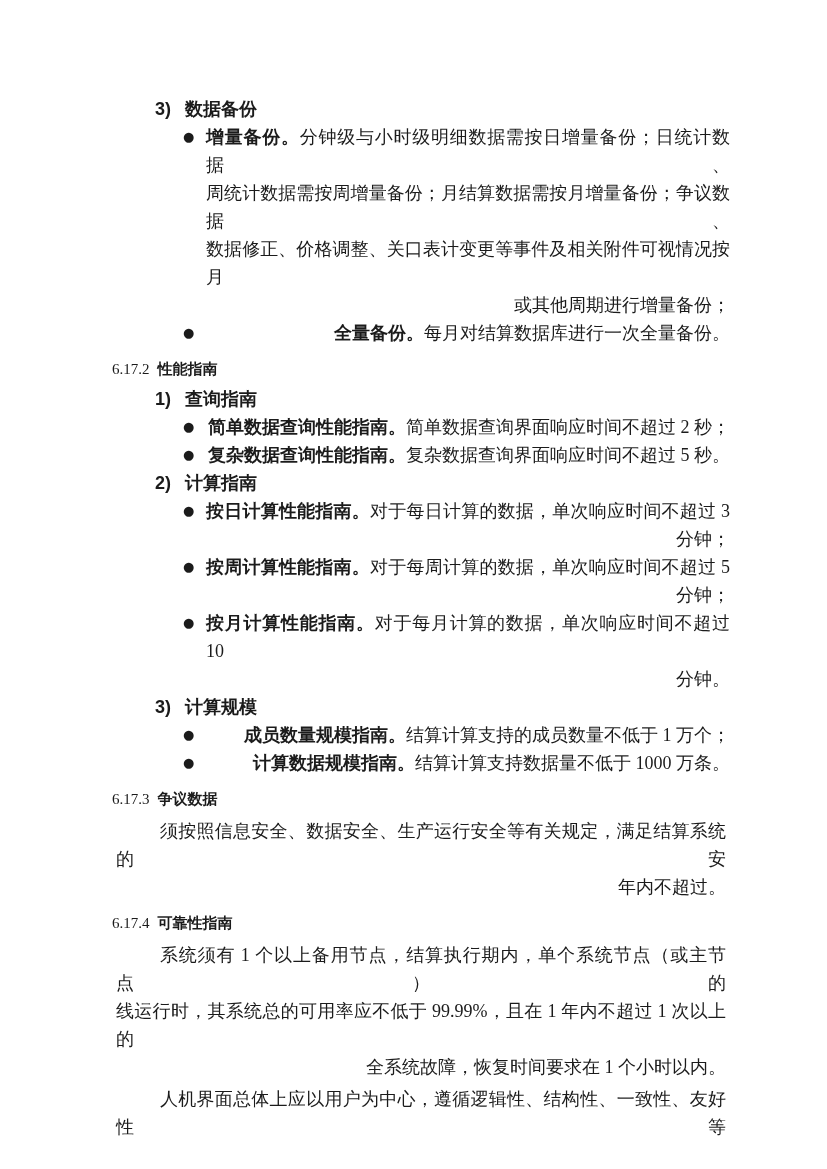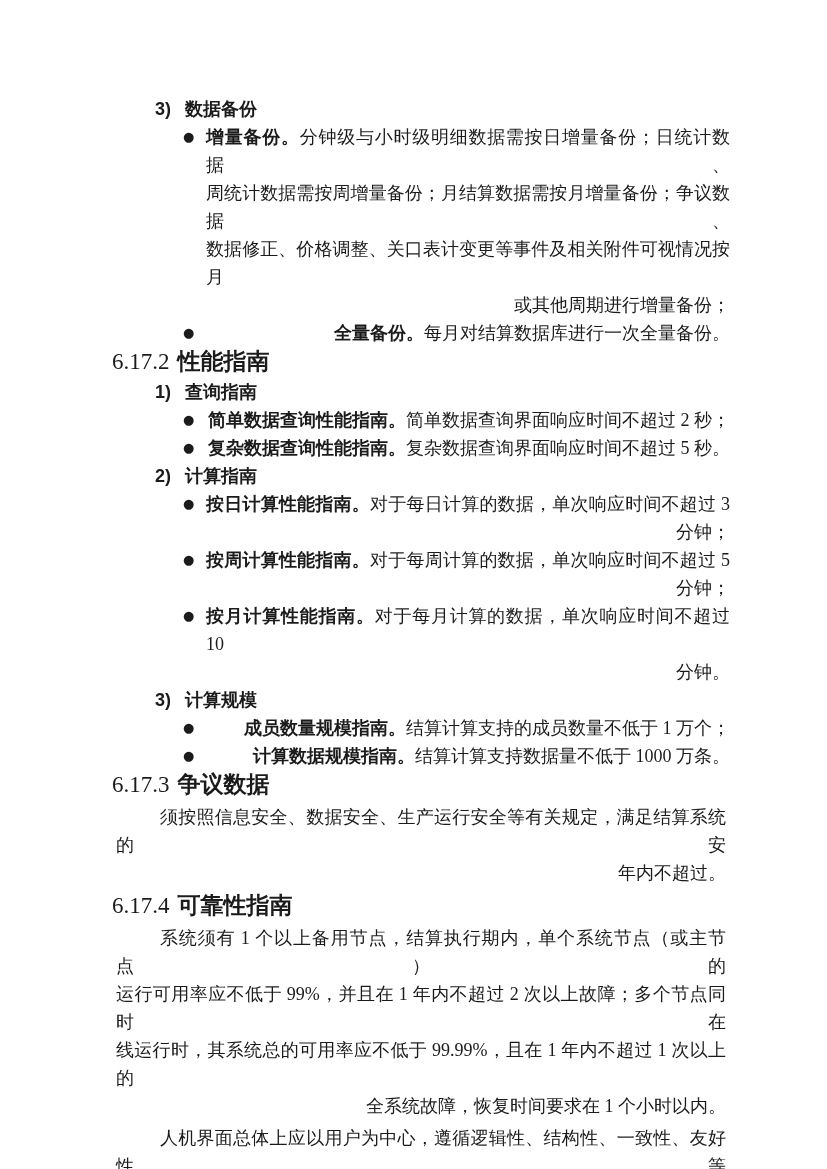--- a/index.html
+++ b/index.html
@@ -12,22 +12,22 @@
     font-family:"Liberation Serif","DejaVu Serif",serif;
     font-size:18px;
     box-sizing:border-box;
     padding:95px 97px 0 112px;
     overflow:hidden;
   }
   .ln{line-height:28px;text-align:right;}
   .jl{text-align:justify;text-align-last:justify;}
   
   .heading{
-    margin:0 0 2px 0;
-    font-size:23px;
+    margin:8px 0 2px 0;
+    font-size:15px;
     line-height:28px;
     font-weight:normal;
   }
   .hnum{font-family:"Liberation Serif","DejaVu Serif",serif;margin-right:8px;}
   .htitle{font-family:"Liberation Sans","DejaVu Sans",sans-serif;font-weight:700;}
   
   .numbered{
     position:relative;
     padding-left:73px;
     line-height:28px;
@@ -135,21 +135,20 @@
     <div class="ln jl ind">须按照信息安全、数据安全、生产运行安全等有关规定，满足结算系统的安</div>
     <div class="ln">年内不超过。</div>
   </div>
 
   <h2 class="heading">
     <span class="hnum">6.17.4</span><span class="htitle">可靠性指南</span>
   </h2>
 
   <div class="para">
     <div class="ln jl ind">系统须有 1 个以上备用节点，结算执行期内，单个系统节点（或主节点）的</div>
-    <div class="ln jl">运行可用率应不低于 99%，并且在 1 年内不超过 2 次以上故障；多个节点同时在</div>
     <div class="ln jl">线运行时，其系统总的可用率应不低于 99.99%，且在 1 年内不超过 1 次以上的</div>
     <div class="ln">全系统故障，恢复时间要求在 1 个小时以内。</div>
   </div>
 
 
   <div class="para">
     <div class="ln jl ind">人机界面总体上应以用户为中心，遵循逻辑性、结构性、一致性、友好性等</div>
 
   </div>
 

